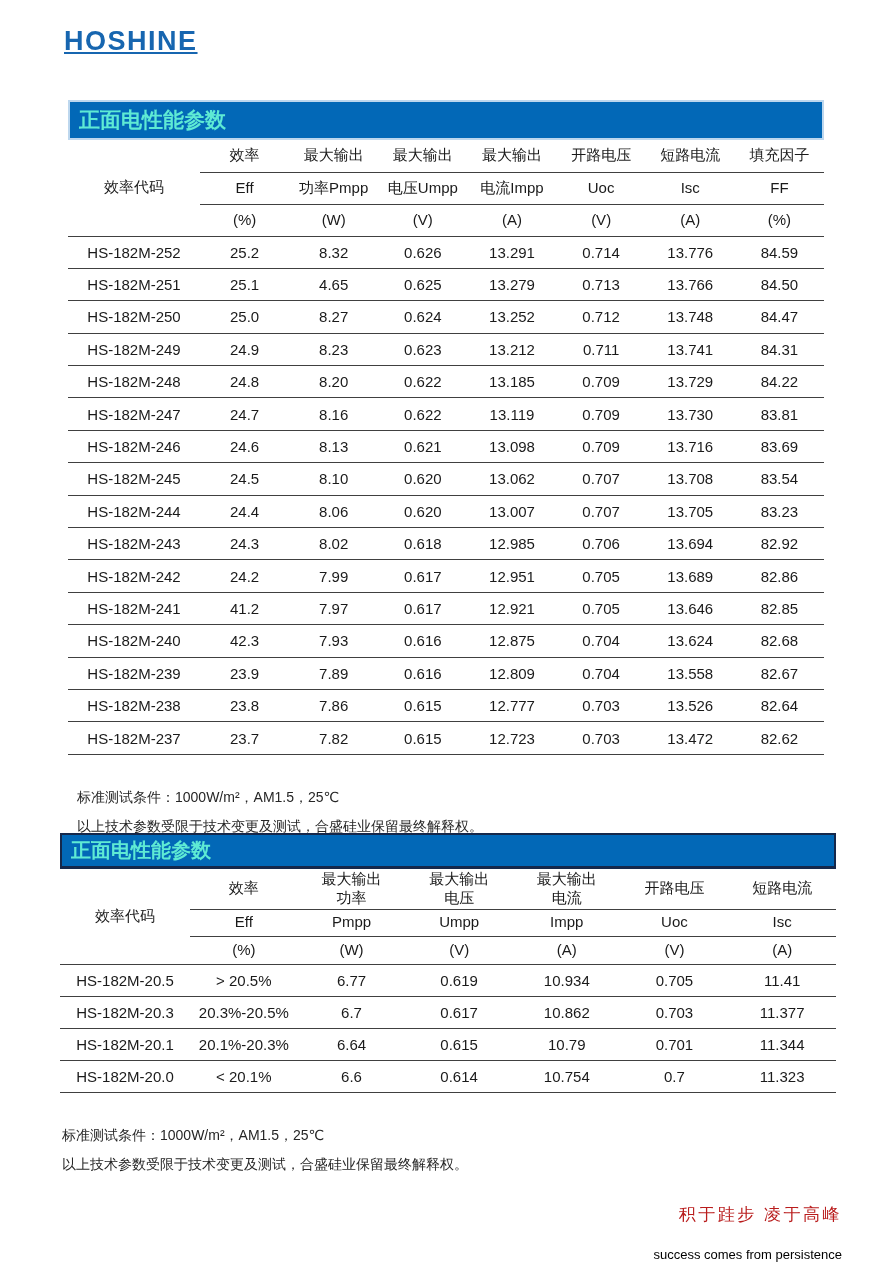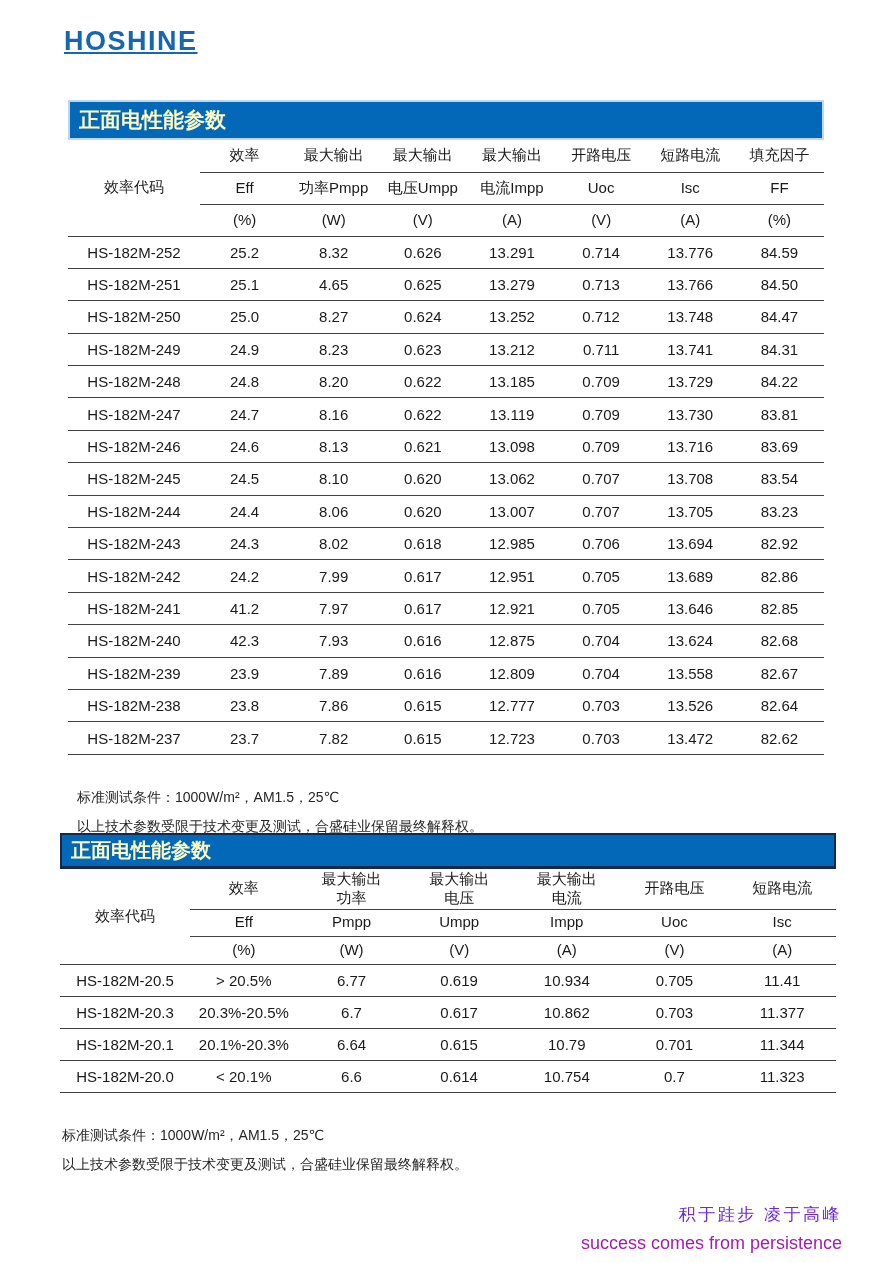--- a/index.html
+++ b/index.html
@@ -8,21 +8,21 @@
 
   
   .top { position:absolute; top:26px; left:64px; right:50px; display:flex; justify-content:space-between; align-items:center; }
   .site-url { font-size:23px; color:#8c8c8c; letter-spacing:0.3px; }
   .logo { font-size:27px; font-weight:bold; color:#1766b0; letter-spacing:1.5px;text-decoration:underline; }
 
   
   .sec1 { position:absolute; top:100px; left:68px; width:756px; }
   .sec2 { position:absolute; top:833px; left:60px; width:776px; }
 
-  .bar { background:#0268b7; color:#fef9c3; display:flex; align-items:center; padding-left:9px; font-weight:600; }
+  .bar { background:#0268b7; color:#5eead4; display:flex; align-items:center; padding-left:9px; font-weight:600; }
   .bar1 { height:40px; border:2px solid #bdd7ee; font-size:21px; }
   .bar2 { height:36px; border:2px solid #15284b; border-bottom-width:3px; font-size:20px; }
 
   table { width:100%; border-collapse:collapse; table-layout:fixed; }
   th, td { text-align:center; vertical-align:middle; font-weight:normal; font-size:15px; color:#1a1a1a; padding:0; }
   th { white-space:pre-line; line-height:1.25; }
   .t1 thead tr { height:32px; }
   .t1 tbody tr { height:32.4px; }
   .t2 thead tr.h1 { height:40px; }
   .t2 thead tr.h2 { height:27px; }
@@ -31,22 +31,22 @@
   thead tr.h1 th.hb, thead tr.h2 th.hb { border-bottom:1.5px solid #404040; }
   tbody td { border-top:1.8px solid #404040; }
   tbody tr:last-child td { border-bottom:1.8px solid #404040; }
 
   .notes { margin-top:28px; font-size:14px; color:#262626; line-height:29px; }
   .sec1 .notes { margin-left:9px; }
   .sec2 .notes { margin-left:2px; }
 
   
   .footer { position:absolute; top:1203px; right:50px; text-align:right; }
-  .f-cn { font-size:17px; color:#6d28d9; letter-spacing:2.5px; }
-  .f-en { font-size:18px; color:#a21caf; margin-top:7px; }
+  .f-cn { font-size:17px; color:#b91c1c; letter-spacing:2.5px; }
+  .f-en { font-size:13px; color:#000000; margin-top:21px; }
 </style>
 </head>
 <body>
 
 <div class="page">
 
   <div class="top">
     <div class="logo">HOSHINE</div>
   </div>
 

